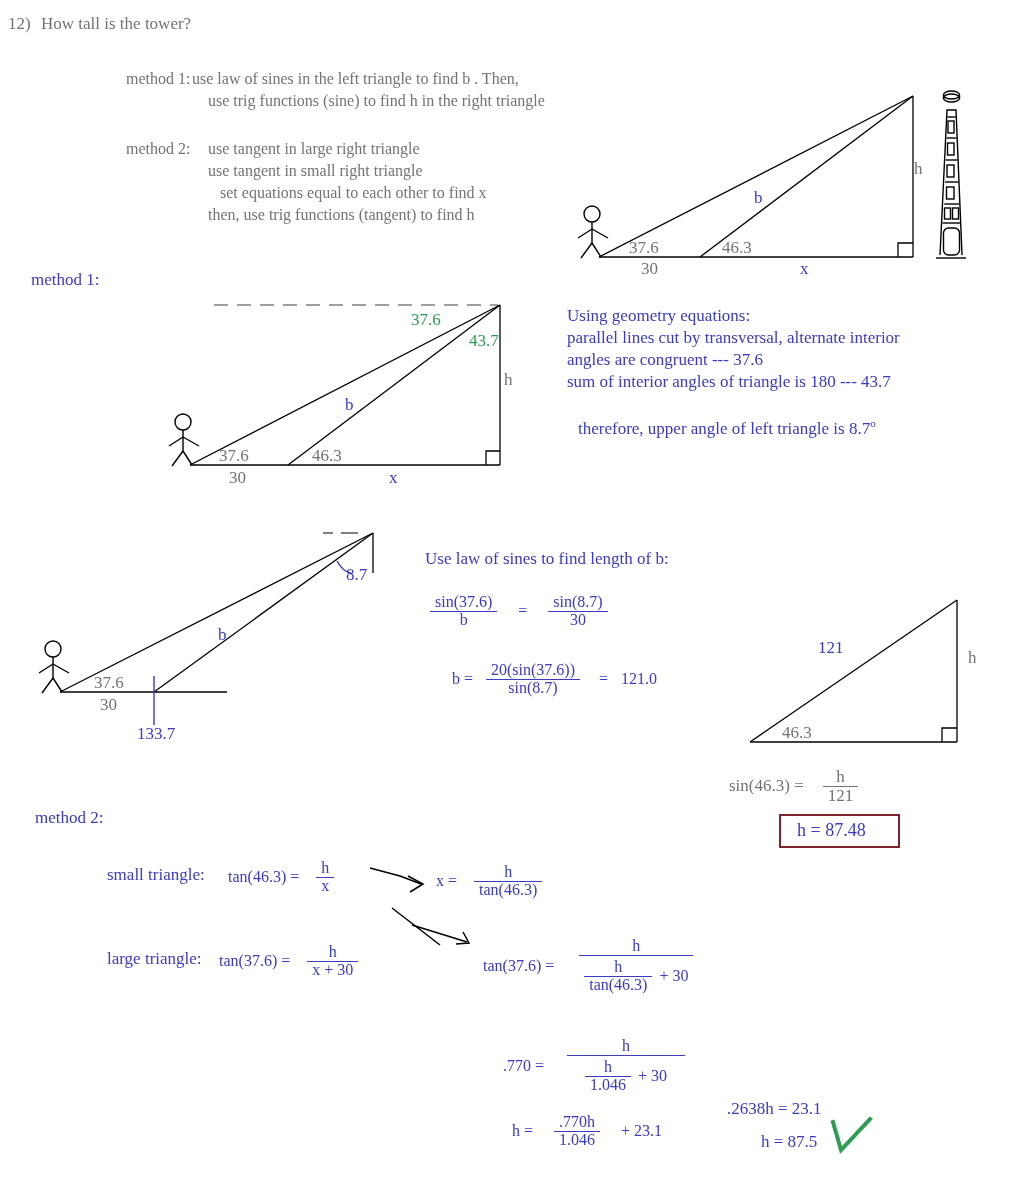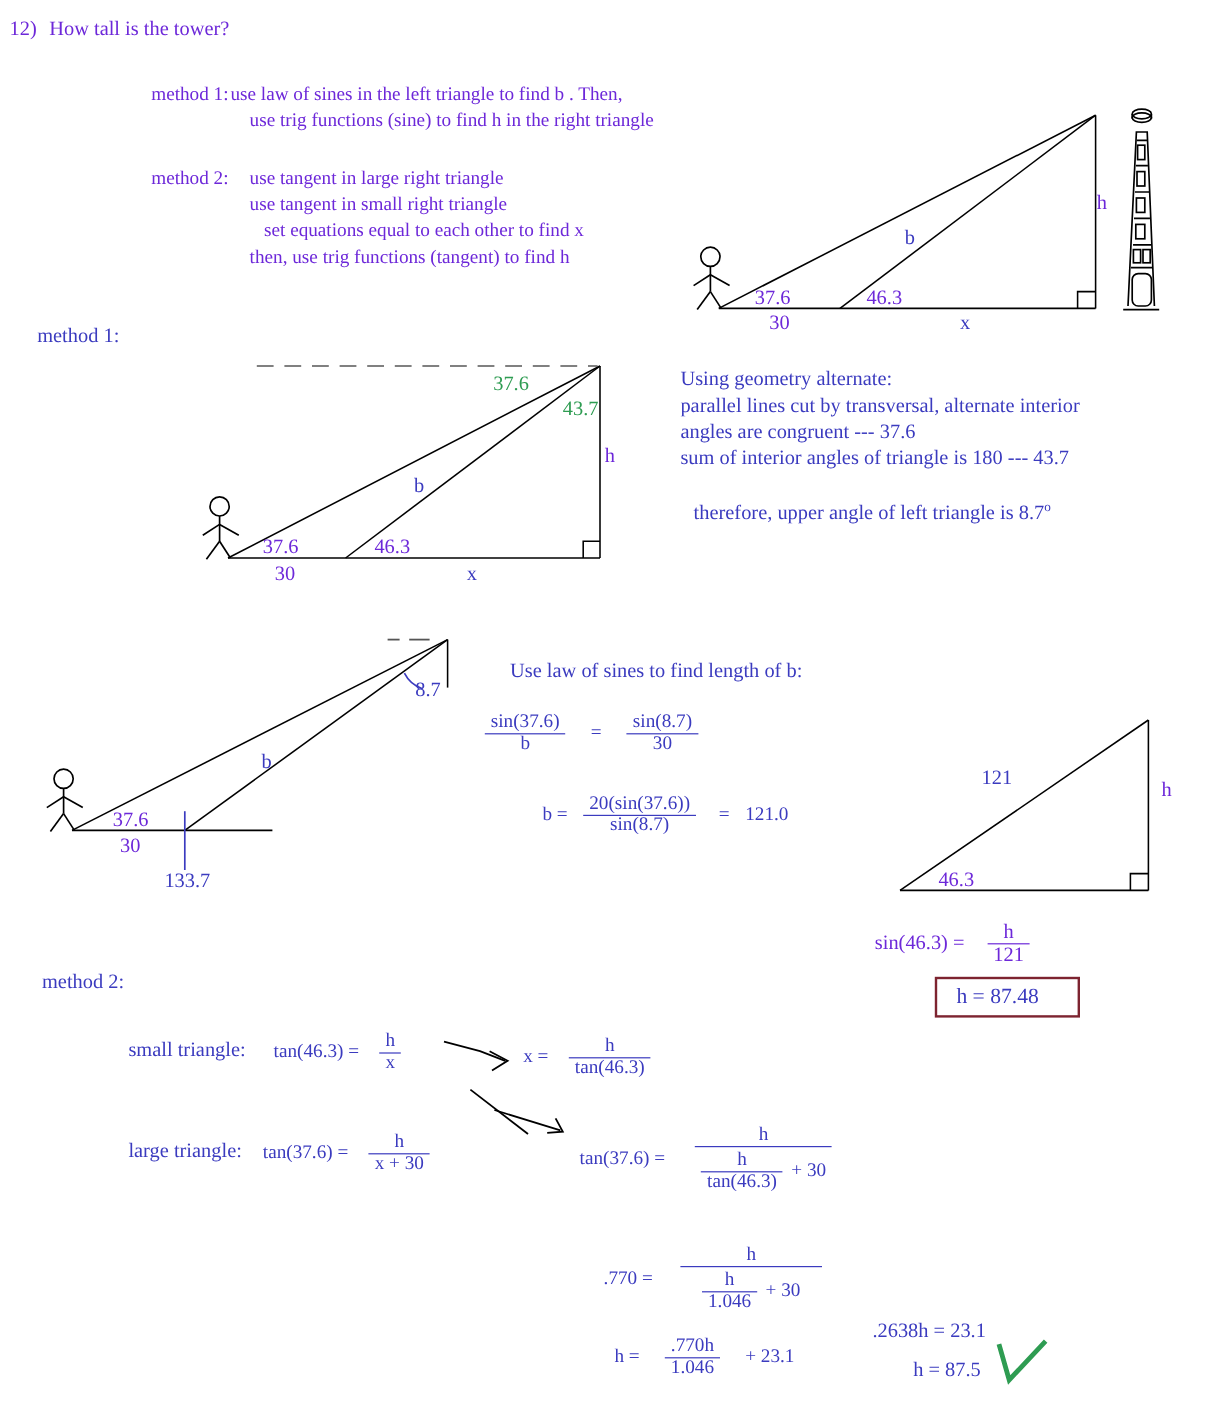--- a/index.html
+++ b/index.html
@@ -14,21 +14,21 @@
   #page {
     position: relative;
     width: 1017px;
     height: 1184px;
     overflow: hidden;
     background: #ffffff;
   }
   .abs { position: absolute; }
   .blue   { color: #3b3bbf; }
   .green  { color: #2e9c52; }
-  .black  { color: #6d28d9; }
+  .black  { color: #737373; }
 
   .t  { position: absolute; white-space: nowrap; line-height: 1.15; }
   .fs17 { font-size: 17px; }
   .fs16 { font-size: 16px; }
 
   svg { position: absolute; left: 0; top: 0; overflow: visible; }
 
   
   .frac {
     display: inline-block;
@@ -146,21 +146,21 @@
 
   <div class="t fs17 green" style="left:411px; top:310px;">37.6</div>
   <div class="t fs17 green" style="left:469px; top:331px;">43.7</div>
   <div class="t fs17 black" style="left:219px; top:446px;">37.6</div>
   <div class="t fs17 black" style="left:312px; top:446px;">46.3</div>
   <div class="t fs17 black" style="left:229px; top:468px;">30</div>
   <div class="t fs17 blue" style="left:389px; top:468px;">x</div>
   <div class="t fs17 blue" style="left:345px; top:395px;">b</div>
   <div class="t fs17 black" style="left:504px; top:370px;">h</div>
 
-  <div class="t fs17 blue" style="left:567px; top:306px;">Using geometry alternate:</div>
+  <div class="t fs17 blue" style="left:567px; top:306px;">Using geometry equations:</div>
   <div class="t fs17 blue" style="left:567px; top:328px;">parallel lines cut by transversal, alternate interior</div>
   <div class="t fs17 blue" style="left:567px; top:350px;">angles are congruent ---  37.6</div>
   <div class="t fs17 blue" style="left:567px; top:372px;">sum of interior angles of triangle is 180 ---  43.7</div>
   <div class="t fs17 blue" style="left:578px; top:417px;">
     <span>therefore, upper angle of left triangle is 8.7</span><sup style="font-size:11px;">o</sup>
   </div>
 
   <svg width="1017" height="1184" style="pointer-events:none;">
 
     <line x1="323" y1="533" x2="333" y2="533" stroke="#555" stroke-width="1.5"></line>
@@ -187,21 +187,21 @@
   </svg>
 
   <div class="t fs17 blue" style="left:346px; top:565px;">8.7</div>
   <div class="t fs17 black" style="left:94px;  top:673px;">37.6</div>
   <div class="t fs17 black" style="left:100px; top:695px;">30</div>
   <div class="t fs17 blue" style="left:137px; top:724px;">133.7</div>
   <div class="t fs17 blue" style="left:218px; top:625px;">b</div>
 
   <div class="t fs17 blue" style="left:425px; top:549px;">Use law of sines to find length of b:</div>
 
-  <div class="abs inlinerow fs16 blue" style="left:404px; top:594px;">
+  <div class="abs inlinerow fs16 blue" style="left:430px; top:594px;">
     <span class="frac">
       <span class="num">sin(37.6)</span>
       <span class="den">b</span>
     </span>
     <span style="padding:0 14px;">=</span>
     <span class="frac">
       <span class="num">sin(8.7)</span>
       <span class="den">30</span>
     </span>
   </div>

